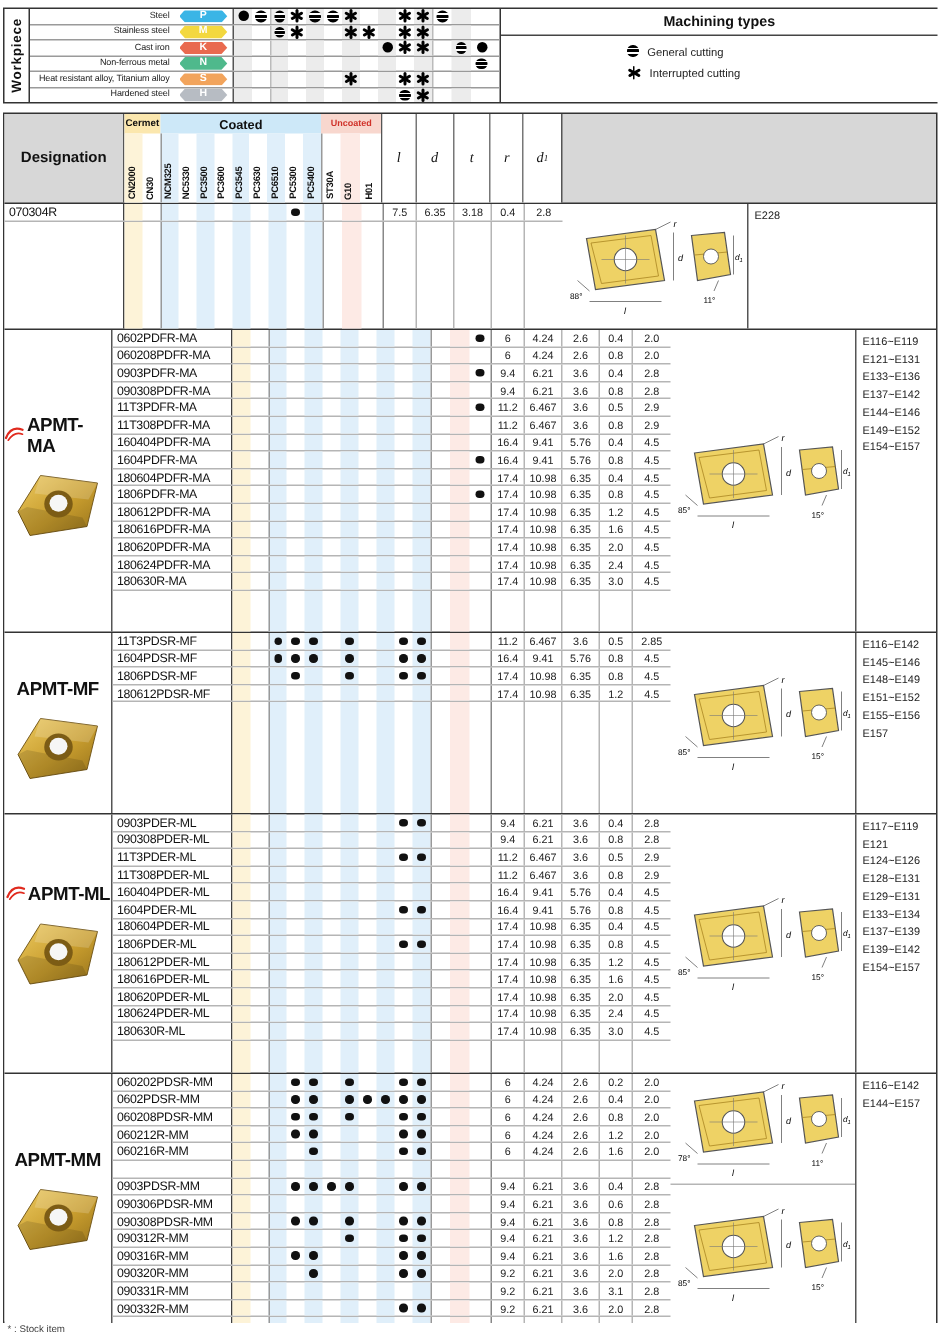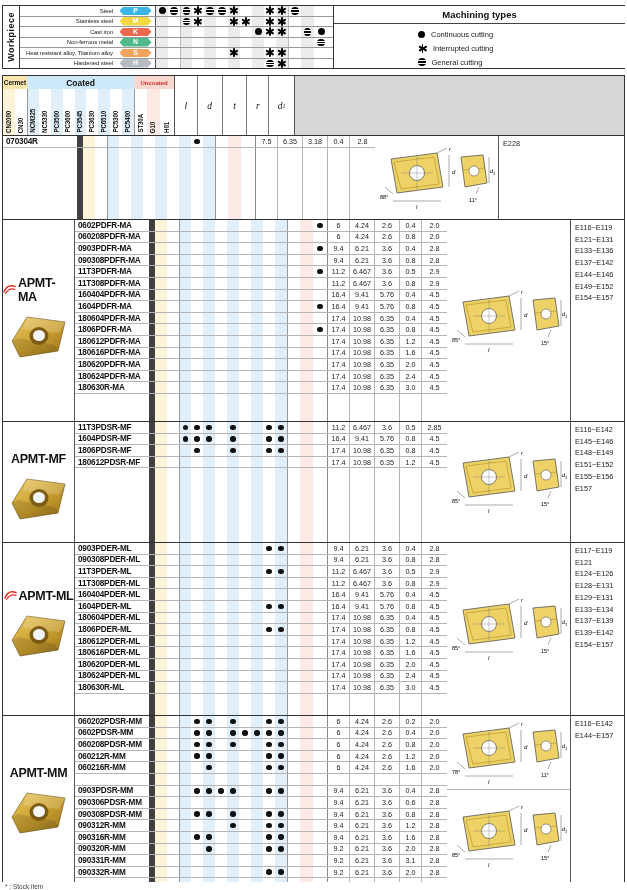--- a/index.html
+++ b/index.html
@@ -75,21 +75,21 @@
 
   
   .block{display:flex;border-top:1px solid #333;box-sizing:border-box;background:#fff;flex:none}
   .block:first-child{border-top:none}
   .b-ins{width:72px;border-right:1px solid #555;box-sizing:border-box;display:flex;flex-direction:column;align-items:center}
   .b-label{display:flex;align-items:center;gap:2px;font-weight:bold;font-size:12.5px;letter-spacing:-.3px;flex:none}
   .b-photo{margin-top:4px;flex:none}
   .b-rows{width:372px;display:flex;flex-direction:column;box-sizing:border-box}
   .row{height:11.6px;flex:none;display:flex;border-bottom:1px solid #b5b5b5;box-sizing:border-box}
   .row.filler{flex:1;height:auto;border-bottom:none}
-  .r-des{width:80px;border-right:6px solid #404040;font-weight:bold;font-size:8.2px;letter-spacing:-.2px;
+  .r-des{width:80px;border-right:1px solid #404040;font-weight:normal;font-size:8.2px;letter-spacing:-.2px;
          display:flex;align-items:center;padding-left:3px;box-sizing:border-box;white-space:nowrap}
   .g-cell{display:flex;align-items:center;justify-content:center;box-sizing:border-box}
   .dot{width:5.5px;height:5.5px;border-radius:50%;background:#111}
   .r-dim{display:flex;align-items:center;justify-content:center;font-size:7.2px;color:#222;
          box-sizing:border-box;border-left:1px solid #b5b5b5}
   .r-dim.first{border-left:1px solid #888}
   .b-geo{width:124px;border-right:1px solid #555;box-sizing:border-box;display:flex;flex-direction:column}
   .geo-half{flex:1;display:flex;align-items:center;justify-content:center}
   .geo-half+.geo-half{border-top:1px solid #b5b5b5}
   .b-tools{flex:1;box-sizing:border-box;padding:2px 0 0 4px;font-size:7.3px;line-height:11.7px;color:#222}
@@ -352,40 +352,37 @@
             <div class="wp-cell" style="width: 14px;"></div>
           </div>
         </div>
       </div>
   </div>
 
   <div class="mach-box">
     <div class="mach-title">Machining types</div>
     <div class="mach-legend">
         <div class="leg-item">
-          <span class="sy-c"></span>
-          <span>Continuous cutting</span>
+          <span class="sy-g"></span>
+          <span>General cutting</span>
         </div>
         <div class="leg-item">
           <span class="sy-i">
             <i></i>
             <i></i>
             <i></i>
           </span>
           <span>Interrupted cutting</span>
         </div>
-        <div class="leg-item">
-          <span class="sy-g"></span>
-          <span>General cutting</span>
-        </div>
       </div>
   </div>
 
   <div class="main">
     <div class="mhead">
+      <div class="hcell h-desig">Designation</div>
       <div class="h-grades">
         <div class="h-groups">
             <div class="hg hg-cermet" style="width: 24px;">Cermet</div>
             <div class="hg hg-coated" style="width: 108px;">Coated</div>
             <div class="hg hg-uncoated" style="width: 40px;">Uncoated</div>
           </div>
         <div class="h-cols">
             <div class="h-col c-cermet" style="width: 12px;">
               <span>CN2000</span>
             </div>

